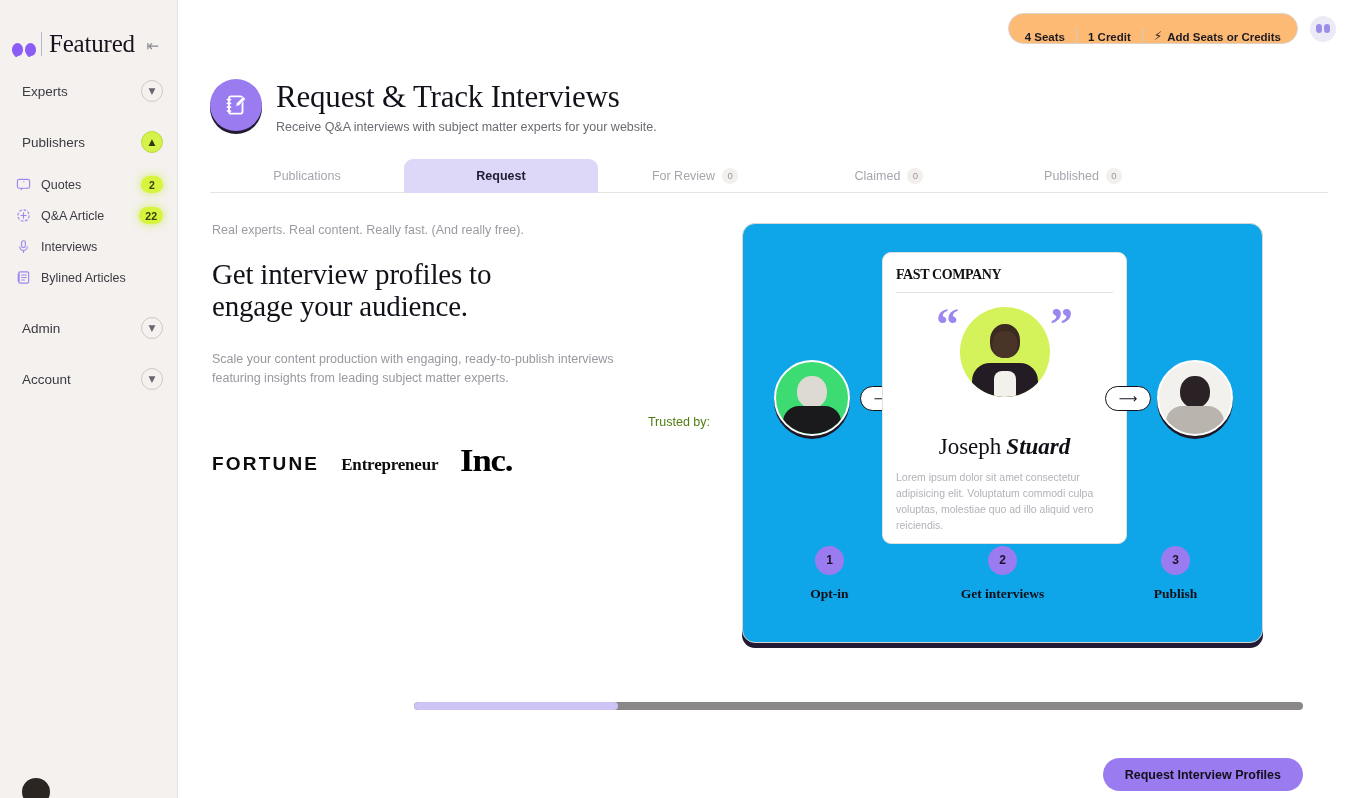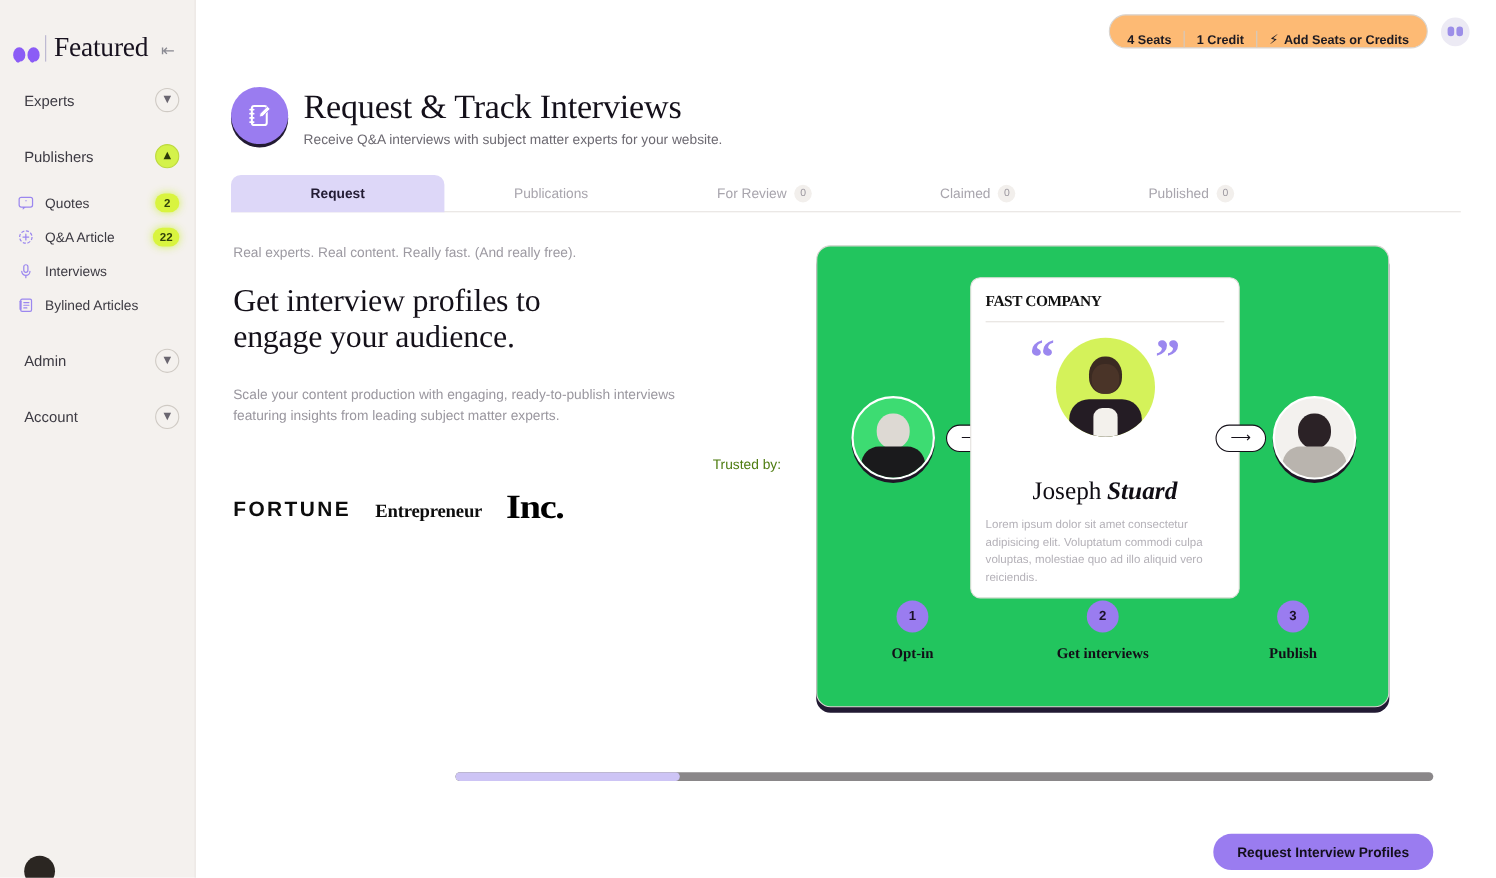--- a/index.html
+++ b/index.html
@@ -189,21 +189,21 @@
     font-weight: bold; font-size: 31px; color: #000;
     background: #fff; letter-spacing: -1px; line-height: 0.9;
     transform: scaleX(1.12); transform-origin: left center;
   }
 
   
   .col-right { flex: 1; display: flex; justify-content: flex-start; padding-left: 32px; }
   .illus {
     position: relative;
     width: 521px; height: 420px;
-    background: #22c55e;
+    background: #0ea5e9;
     border: 1px solid #d9d5d1;
     border-radius: 13px;
     box-shadow: 0 5px 0 #221a33;
   }
   .quote-card {
     position: absolute; left: 139px; top: 28px;
     width: 245px; height: 292px;
     background: #fff;
     border: 1px solid #e3e0dc;
     border-radius: 9px;
@@ -421,25 +421,25 @@
           <path d="M18.6 4.2l2.3 2.3-6.2 6.2-2.9.6.6-2.9z" fill="#fff" stroke="#9a7cf0" stroke-width="0.7"></path>
         </svg>
       </div>
       <div class="page-title-wrap">
         <div class="page-title">Request &amp; Track Interviews</div>
         <div class="page-sub">Receive Q&amp;A interviews with subject matter experts for your website.</div>
       </div>
     </div>
 
     <div class="tabs">
+      <div class="tab">
+        <span>Publications</span>
+      </div>
       <div class="tab active">
         <span>Request</span>
-      </div>
-      <div class="tab">
-        <span>Publications</span>
       </div>
       <div class="tab">
         <span>For Review</span>
         <span class="tab-count">0</span>
       </div>
       <div class="tab">
         <span>Claimed</span>
         <span class="tab-count">0</span>
       </div>
       <div class="tab">

